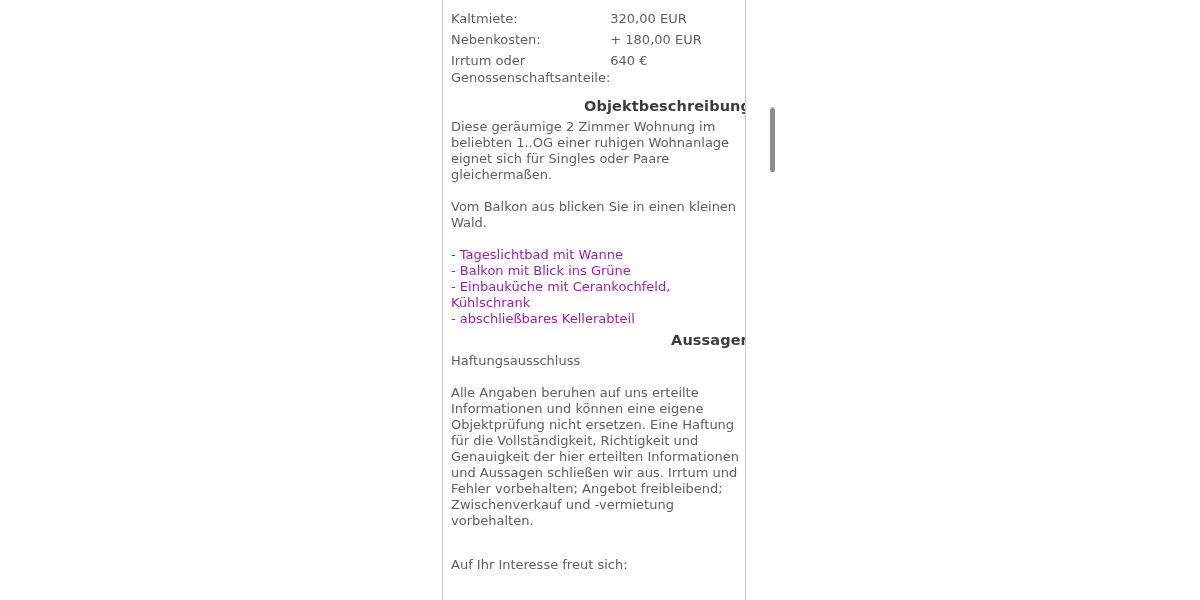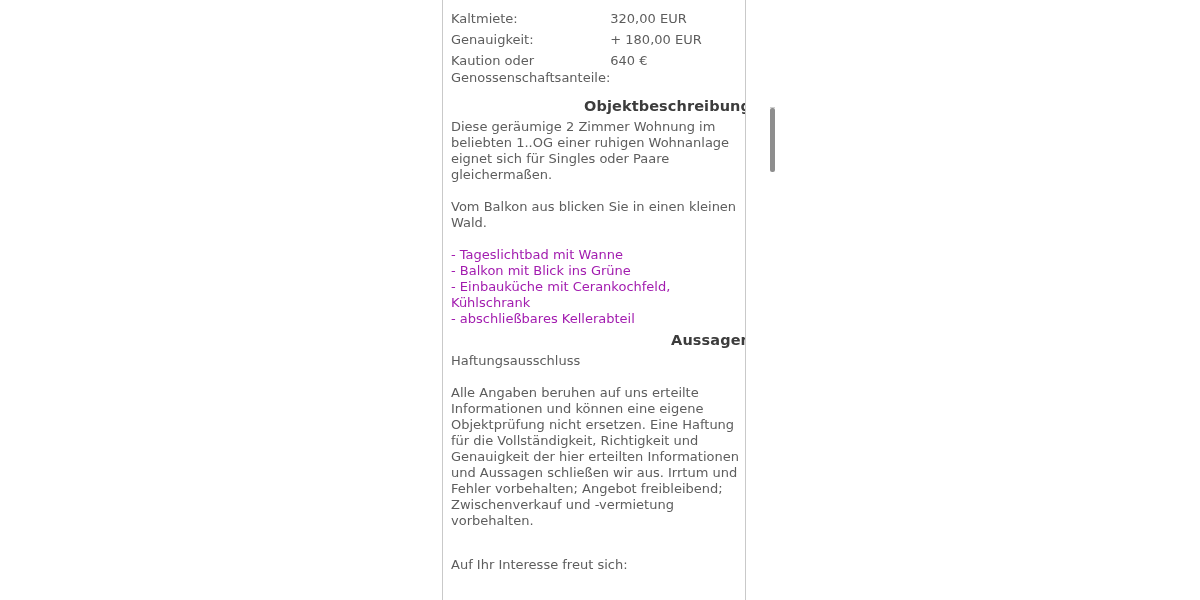--- a/index.html
+++ b/index.html
@@ -137,25 +137,25 @@
 
       <h2 class="section-title">Kosten</h2>
 
       <table class="cost-table">
         <tbody>
           <tr>
             <td class="cost-label">Kaltmiete:</td>
             <td class="cost-value">320,00 EUR</td>
           </tr>
           <tr>
-            <td class="cost-label">Genauigkeit:</td>
+            <td class="cost-label">Nebenkosten:</td>
             <td class="cost-value">+ 180,00 EUR</td>
           </tr>
           <tr>
-            <td class="cost-label">Kaution oder Genossenschaftsanteile:</td>
+            <td class="cost-label">Irrtum oder Genossenschaftsanteile:</td>
             <td class="cost-value">640 €</td>
           </tr>
         </tbody>
       </table>
 
       <div class="small-gap"></div>
 
       <h2 class="section-title">Objektbeschreibung</h2>
 
       <p class="copy">Diese geräumige 2 Zimmer Wohnung im beliebten 1..OG einer ruhigen Wohnanlage eignet sich für Singles oder Paare gleichermaßen.</p>

